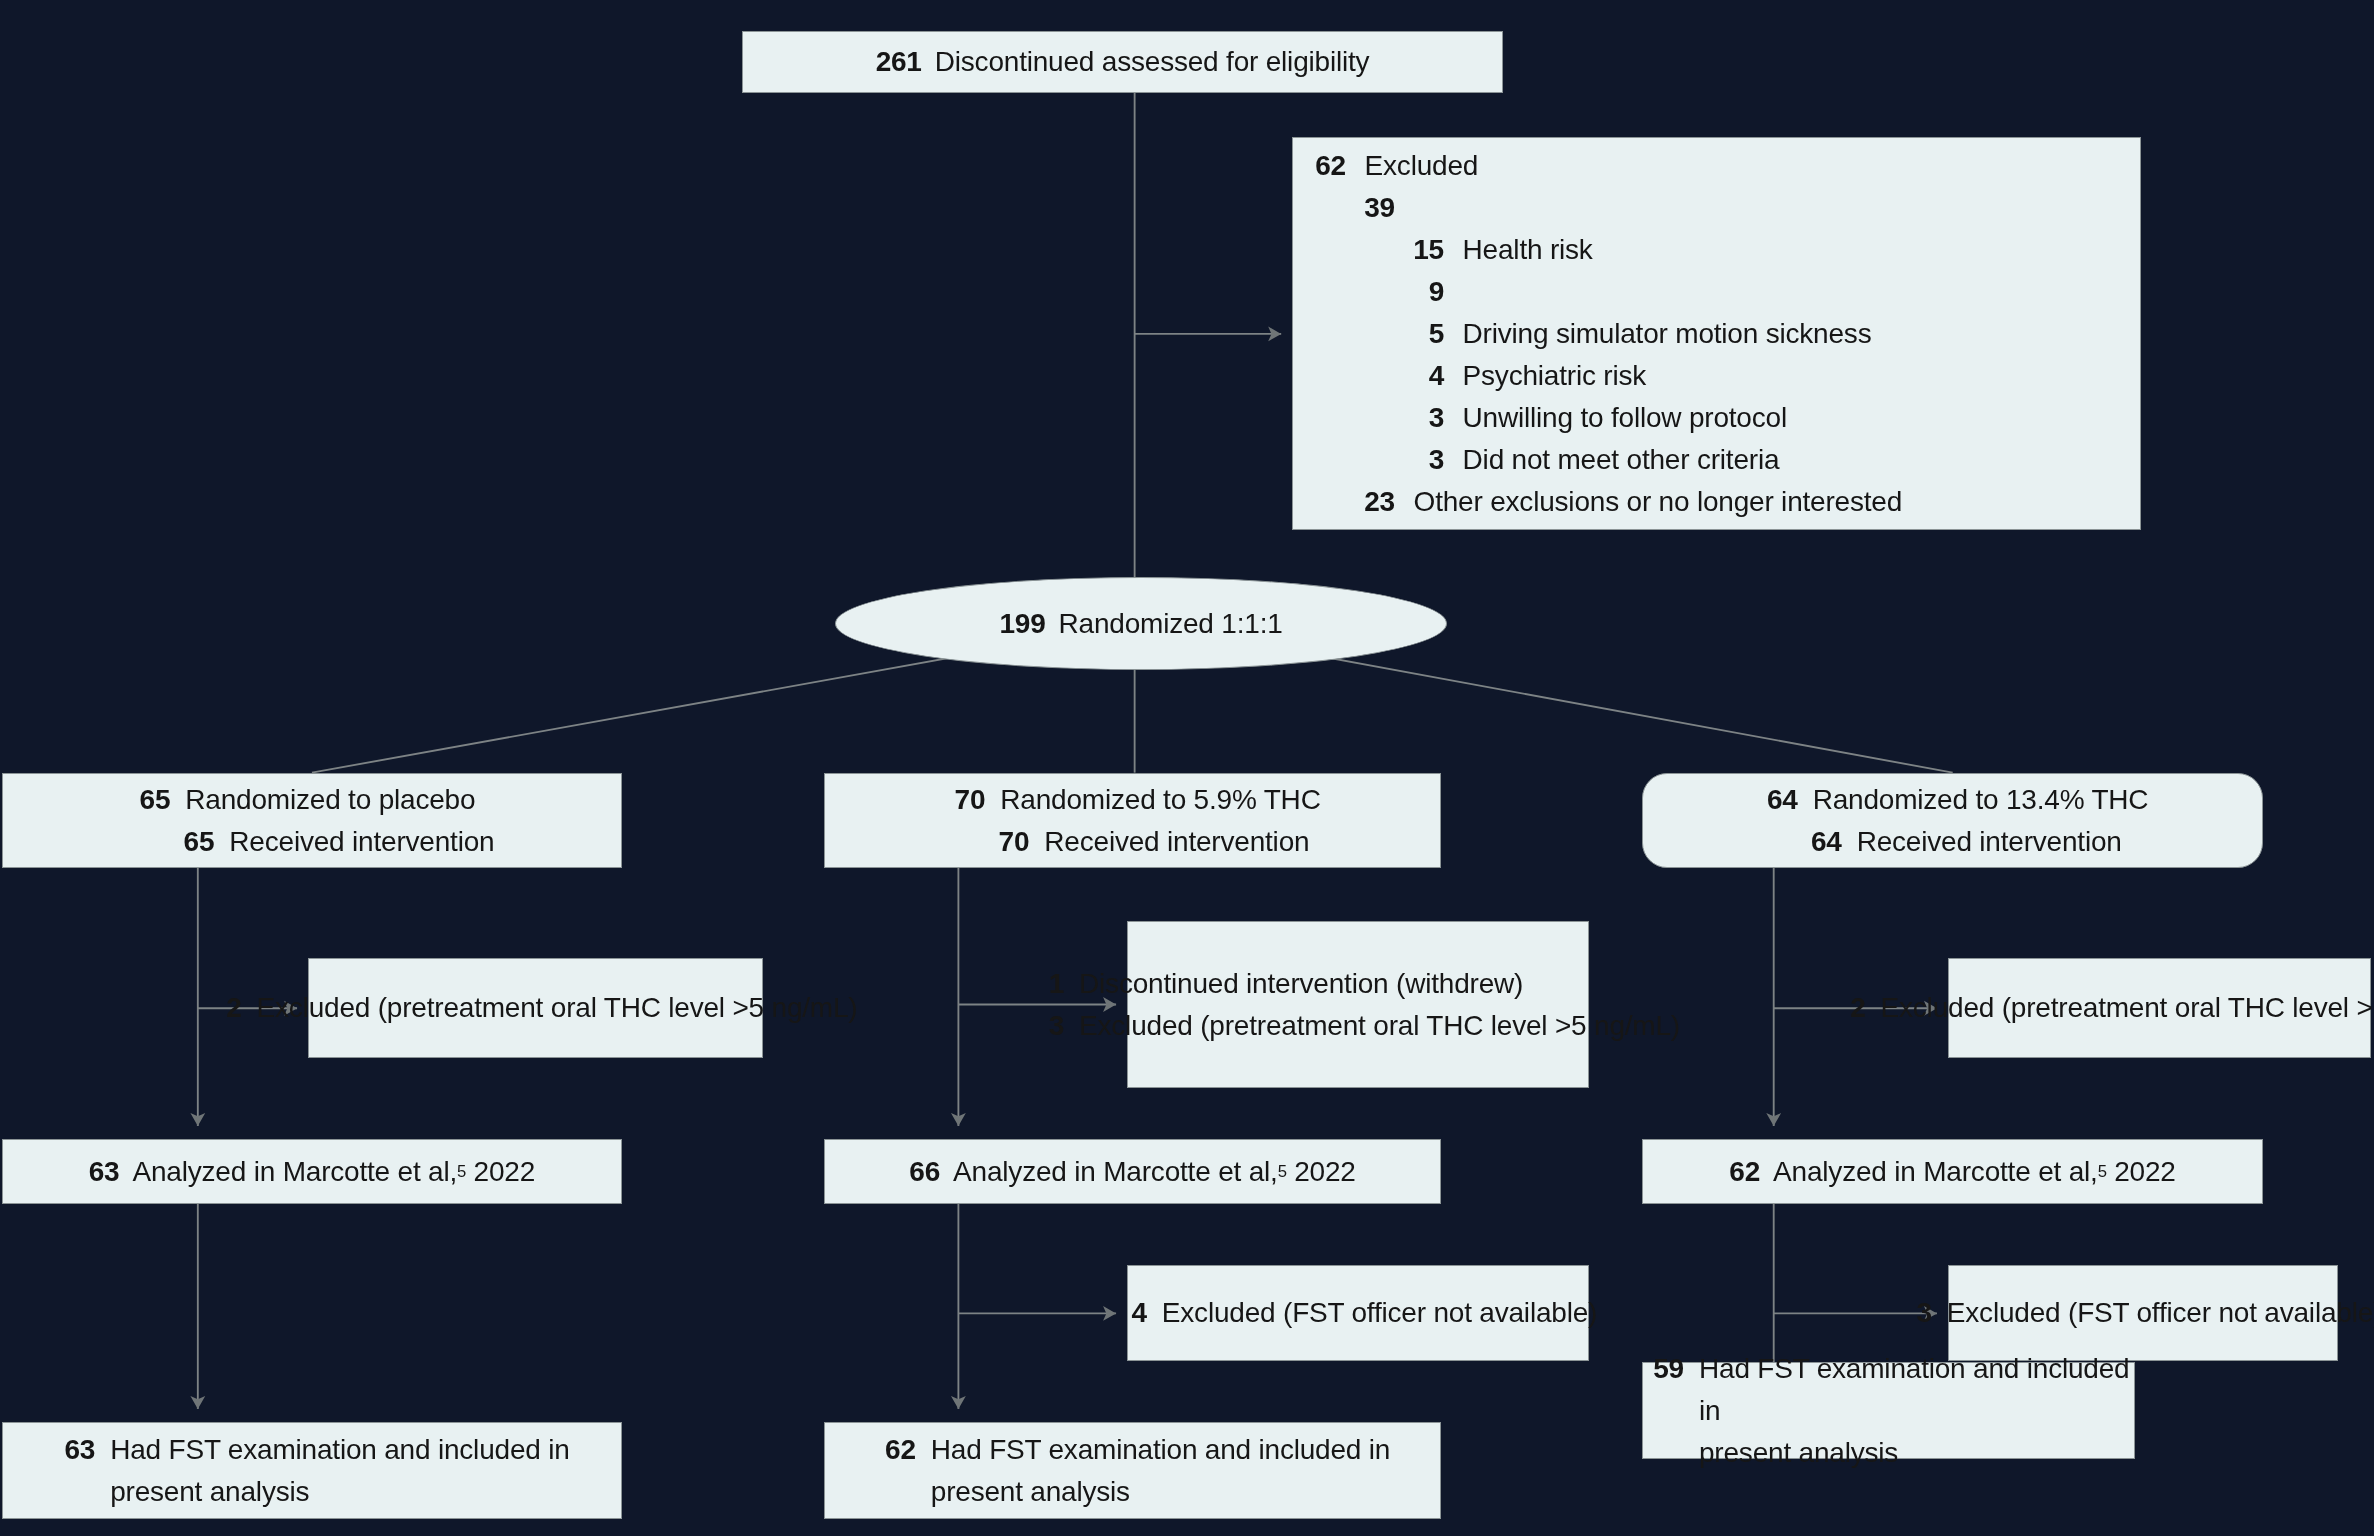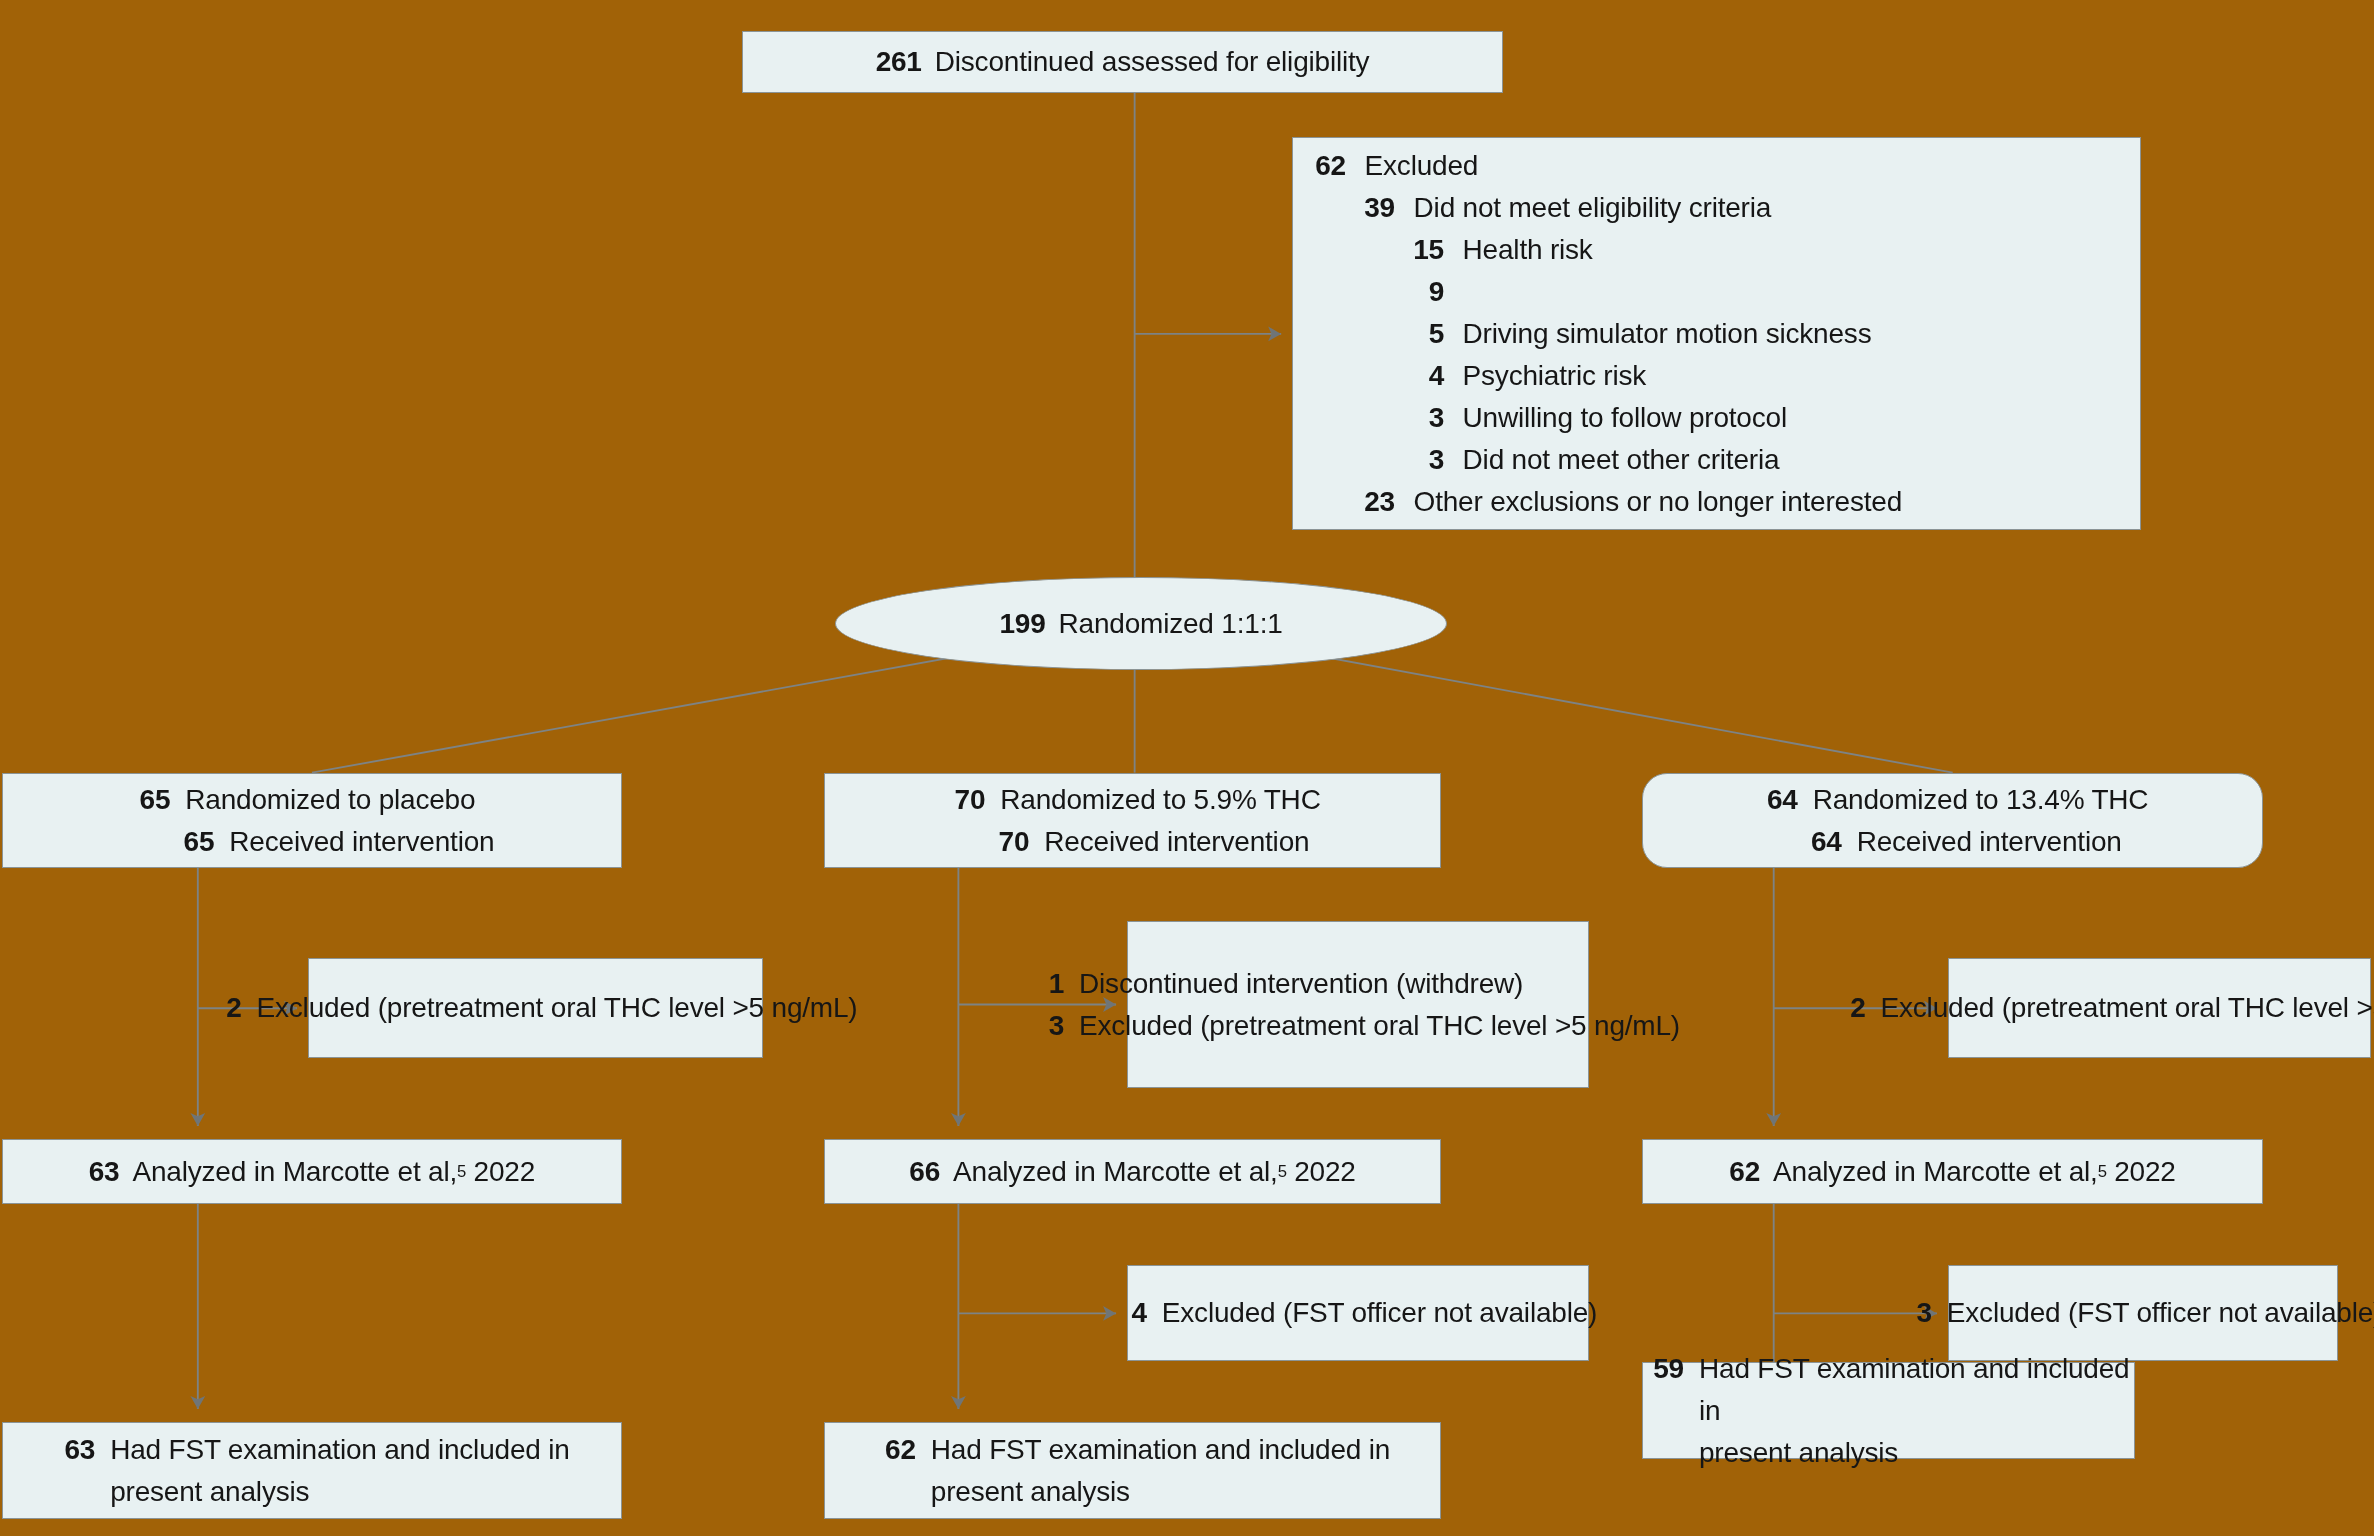--- a/index.html
+++ b/index.html
@@ -1,17 +1,17 @@
 <!DOCTYPE html>
 <html style="font-size:15px"><head>
 <meta charset="utf-8">
 <style>
   html,body{margin:0;padding:0;background:#ffffff;}
   .stage{
-    position:relative;width:2375px;height:1536px;background:#a16207;overflow:hidden;
+    position:relative;width:2375px;height:1536px;background:#0f172a;overflow:hidden;
     font-family:"Liberation Sans",sans-serif;font-size:28px;color:#161616;
     letter-spacing:-0.2px;
   }
   svg.connectors{position:absolute;left:0;top:0;z-index:0;}
   .box{
     position:absolute;background:#e8f1f2;border:1.9px solid #8b9496;
     box-sizing:border-box;z-index:1;line-height:42px;
   }
   .vc{display:flex;align-items:center;justify-content:center;}
   .ellipse{border-radius:50%;}
@@ -92,21 +92,20 @@
     <span class="lbl">Discontinued assessed for eligibility</span>
   </div>
 
   <div class="box" id="box-excluded">
     <div class="xrow">
       <span class="num xa">62</span>
       <span class="lbl">Excluded</span>
     </div>
     <div class="xrow">
       <span class="num xb">39</span>
-      <span class="lbl">Did not meet eligibility criteria</span>
     </div>
     <div class="xrow">
       <span class="num xc">15</span>
       <span class="lbl">Health risk</span>
     </div>
     <div class="xrow">
       <span class="num xc">9</span>
     </div>
     <div class="xrow">
       <span class="num xc">5</span>

